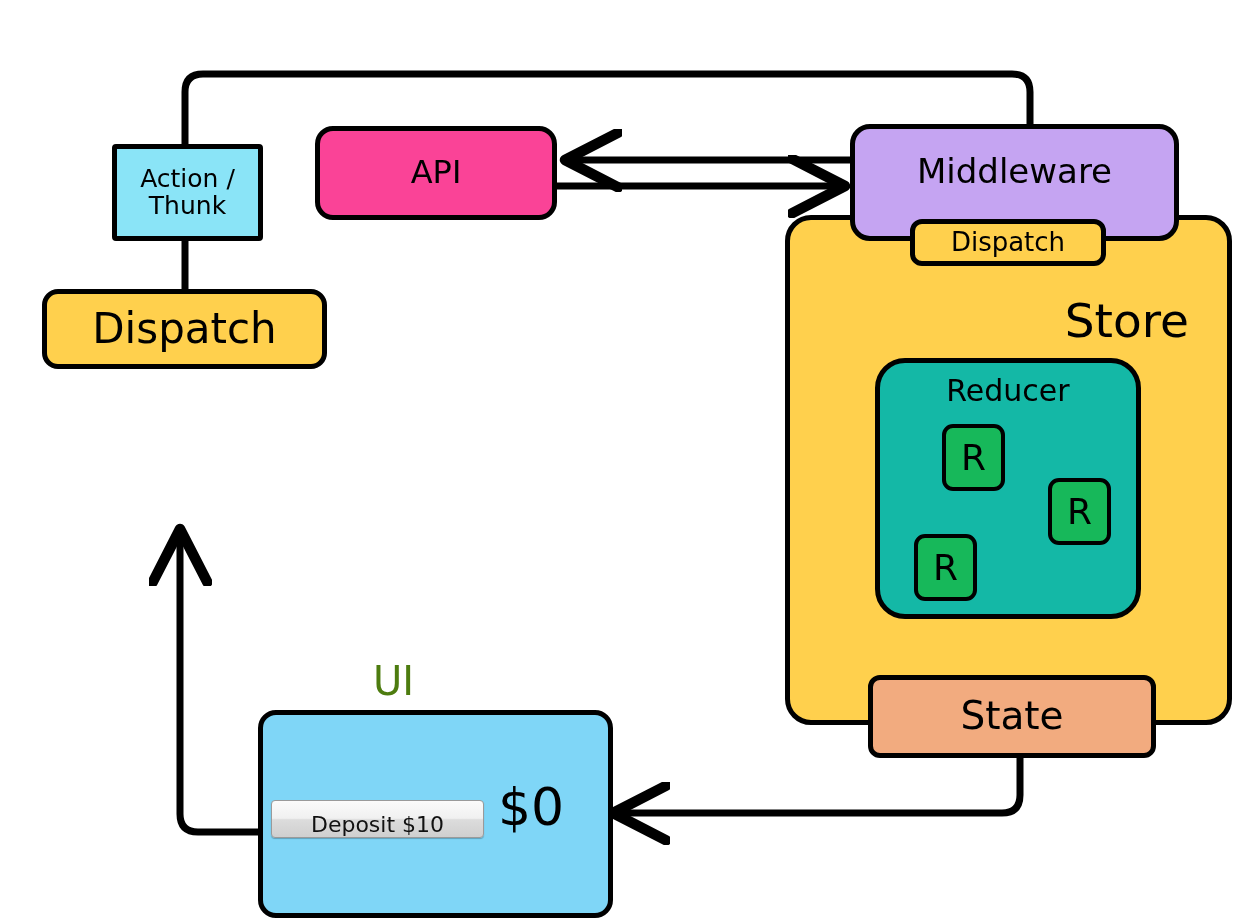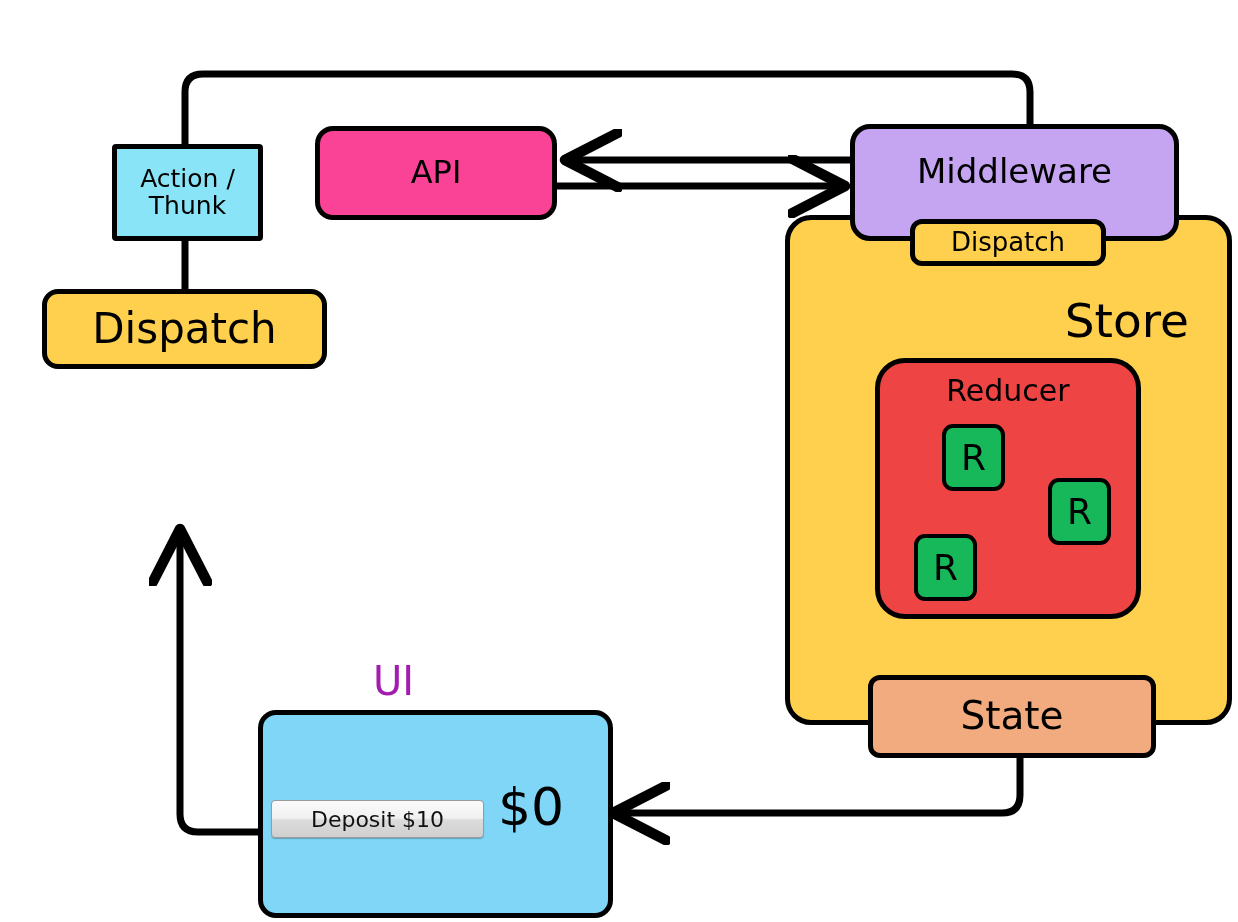--- a/index.html
+++ b/index.html
@@ -94,21 +94,21 @@
   #handler-dispatch {
     left: 42px; top: 289px; width: 285px; height: 80px;
     background: #ffd04d;
     border-radius: 16px;
     font-size: 42px;
     z-index: 6;
   }
 
   #reducer-box {
     left: 875px; top: 358px; width: 266px; height: 261px;
-    background: #ef4444;
+    background: #14b8a6;
     border-radius: 30px;
     align-items: flex-start;
     justify-content: center;
     font-size: 30px;
     z-index: 3;
     padding-top: 12px;
   }
 
   .r-box {
     position: absolute;
@@ -141,21 +141,21 @@
     border-radius: 18px;
     align-items: center;
     justify-content: flex-start;
     z-index: 5;
   }
 
   #ui-label {
     position: absolute;
     left: 373px; top: 658px;
     font-size: 40px;
-    color: #a21caf;
+    color: #4d7c0f;
     z-index: 6;
   }
 
   #ui-inner {
     position: absolute;
     left: 271px; top: 775px;
     display: flex;
     flex-direction: row;
     align-items: center;
     z-index: 7;
@@ -166,21 +166,21 @@
     gap: 5px;
   }
   .ui-btn {
     box-sizing: border-box;
     width: 213px;
     height: 38px;
     border: 1px solid #9a9a9a;
     border-radius: 4px;
     background: linear-gradient(to bottom, #fbfbfb 0%, #f0f0f0 48%, #dcdcdc 52%, #cfcfcf 100%);
     display: flex;
-    align-items: center;
+    align-items: flex-end;
     justify-content: center;
     font-size: 22px;
     color: #111111;
     box-shadow: 0 1px 1px rgba(0,0,0,0.25);
     margin-top: 25px;
   }
   #ui-balance {
     font-size: 52px;
     color: #000000;
     margin-left: 14px;

